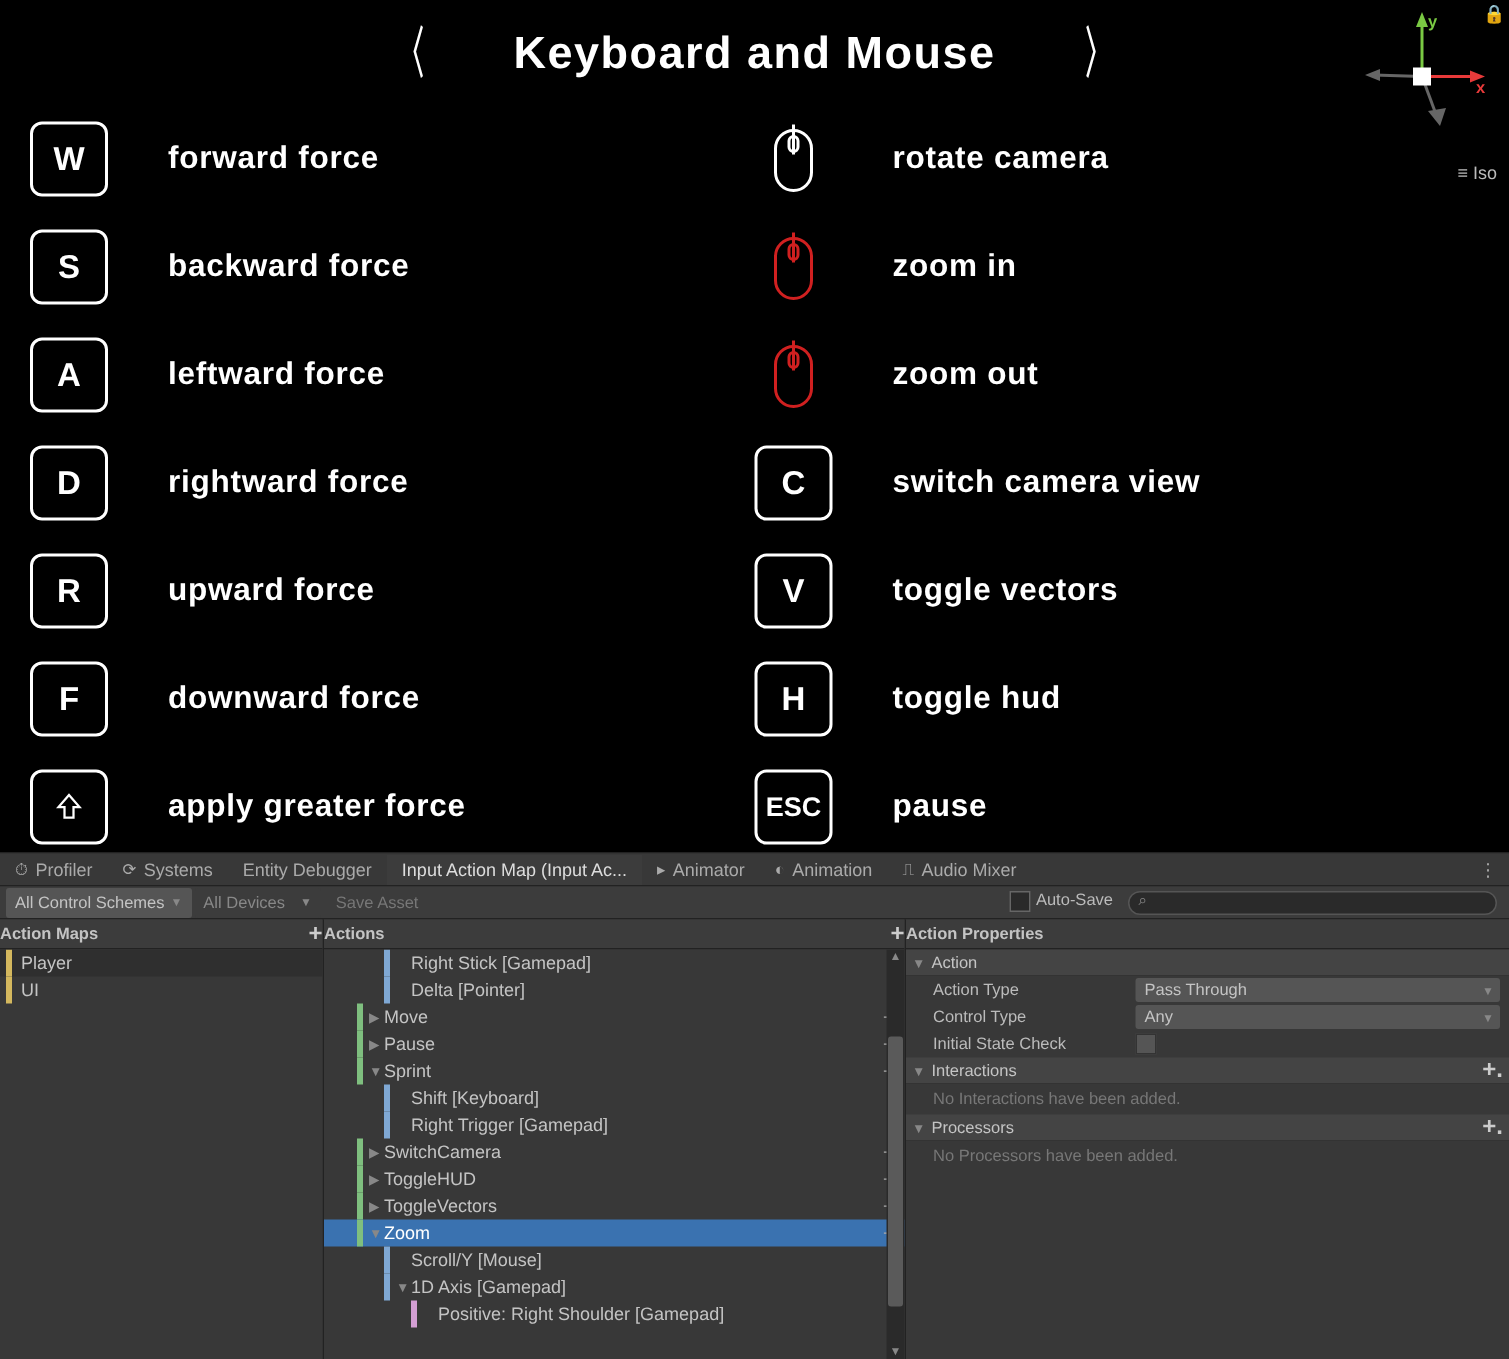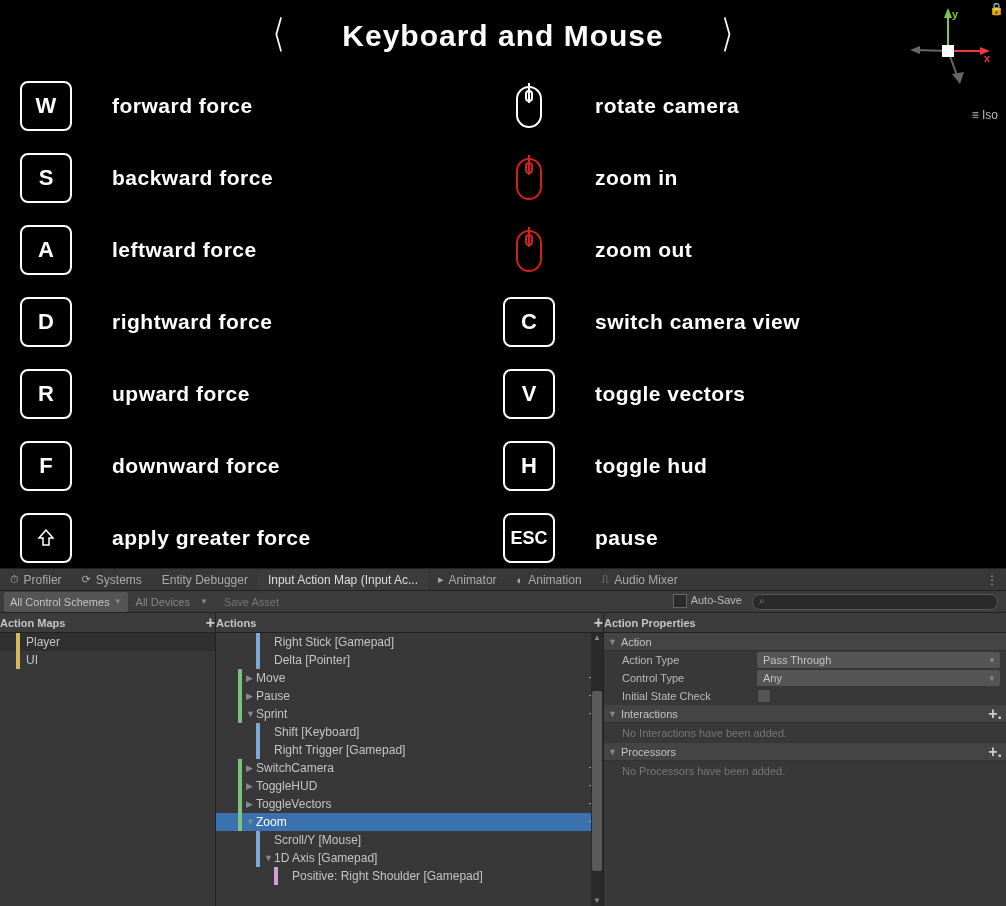--- a/index.html
+++ b/index.html
@@ -70,21 +70,21 @@
   .search { width:246px; height:16px; background:#2a2a2a; border:1px solid #555; border-radius:8px; margin-left:6px; margin-right:4px; padding: 0 6px; font-size:10px; color:#888;}
   .panels { flex:1; display:flex; }
   .panel { display:flex; flex-direction:column; border-right:1px solid #222;}
   .panel:last-child { border-right:none; }
   .panel-maps { width: 216px; }
   .panel-actions { width: 388px; }
   .panel-props { flex: 1; }
   .panel-header { height:20px; background:#3c3c3c; display:flex; align-items:center; padding:0 0; font-weight:bold; font-size:11px; border-bottom:1px solid #222;}
   .add-btn { margin-left:auto; color:#ccc; font-size:16px; font-weight:bold; cursor:pointer; line-height:12px;}
   .panel-body { flex:1; background:#383838; overflow:hidden;}
-  .map-item { height:18px; display:flex; align-items:center; padding-left:16px; cursor:pointer;}
+  .map-item { height:18px; display:flex; align-items:center; padding-left:4px; cursor:pointer;}
   .map-item.selected { background:#2f2f2f; }
   .map-bar { width:4px; height:100%; background:#d4b85e; margin-right:6px;}
   .action-row { height:18px; display:flex; align-items:center; position:relative; cursor:pointer;}
   .action-row.selected { background:#3a72b0; color:#fff; }
   .a-indent-1 { padding-left: 22px; }
   .a-indent-2 { padding-left: 40px; }
   .a-indent-3 { padding-left: 58px; }
   .color-bar { width:4px; height:100%; margin-right:4px;}
   .bar-green { background:#7fbf7f; }
   .bar-blue { background:#7fa8d4; }

